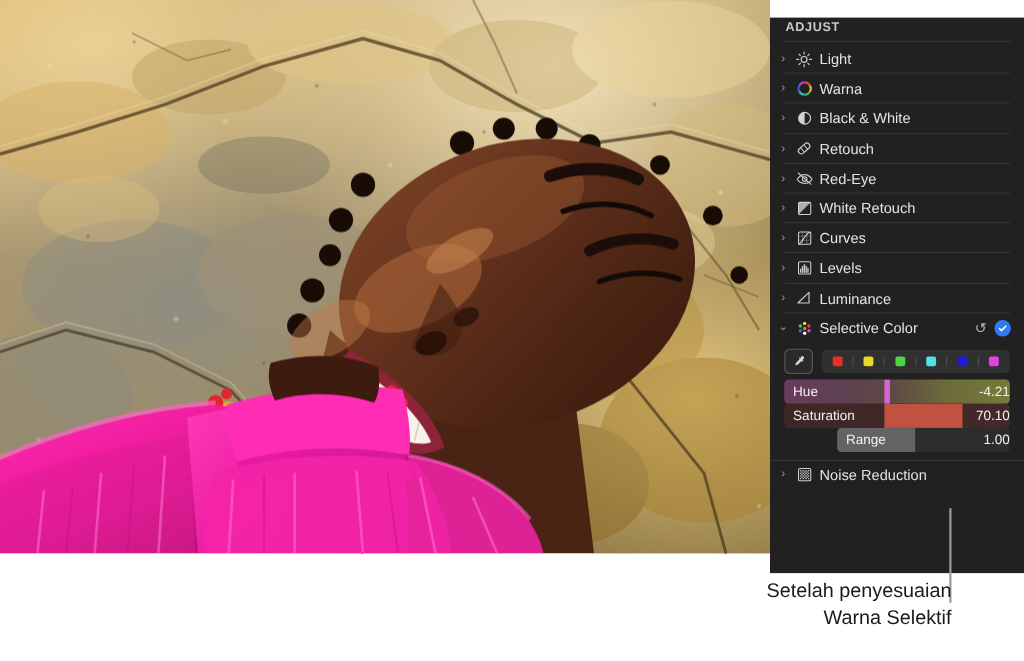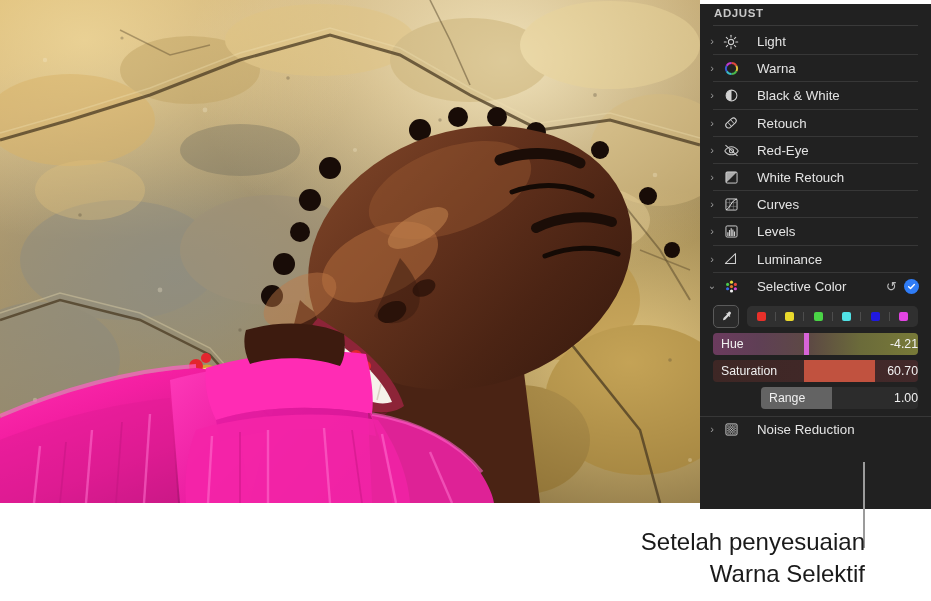--- a/index.html
+++ b/index.html
@@ -9,21 +9,21 @@
     font-family:"Liberation Sans","DejaVu Sans",sans-serif;
     -webkit-font-smoothing:antialiased;
   }
   .stage{position:absolute;left:0;top:0;width:931px;height:601px;background:#fff;}
 
   
   .photo{position:absolute;left:0;top:0;width:700px;height:503px;overflow:hidden;background:#8a6a35;}
   .photo svg{display:block;width:700px;height:503px;}
 
   
-  .panel{position:absolute;left:700px;top:4px;width:231px;height:505px;background:#212121;}
+  .panel{position:absolute;left:700px;top:16px;width:231px;height:505px;background:#212121;}
   .panel-title{
     position:absolute;left:14px;top:3px;font-size:11.5px;letter-spacing:.6px;
     color:#c8c8c8;font-weight:700;
   }
   .title-rule{position:absolute;left:13px;top:21px;width:205px;height:1px;background:#3a3a3a;}
 
   .rows{position:absolute;left:0;top:24px;width:231px;}
   .row{
     position:relative;height:27.2px;display:flex;align-items:center;
     padding-left:4px;box-sizing:border-box;
@@ -31,21 +31,21 @@
   .row::after{
     content:"";position:absolute;left:13px;right:13px;bottom:0;height:1px;background:#373737;
   }
   .row.no-rule::after{display:none;}
   .disc{
     width:16px;min-width:16px;text-align:center;color:#9a9a9a;font-size:11px;line-height:1;
     user-select:none;
   }
   .disc.open{font-size:10px;}
   .ricon{width:22px;min-width:22px;height:18px;display:flex;align-items:center;justify-content:center;}
-  .rlabel{color:#e3e3e3;font-size:13.3px;margin-left:15px;white-space:nowrap;}
+  .rlabel{color:#e3e3e3;font-size:13.3px;margin-left:3px;white-space:nowrap;}
   .row-actions{margin-left:auto;display:flex;align-items:center;gap:7px;padding-right:12px;}
   .reset-ic{color:#b9b9b9;font-size:13px;line-height:1;}
   .check-ic{
     width:15px;height:15px;border-radius:50%;background:#2f7cf6;
     display:flex;align-items:center;justify-content:center;
   }
   .check-ic svg{width:9px;height:9px;display:block;}
 
   
   .sc-body{padding:5px 13px 7px 13px;}
@@ -56,34 +56,34 @@
   }
   .eyedrop svg{width:13px;height:13px;display:block;}
   .swatches{
     flex:1;height:21px;background:#303030;border-radius:5px;
     display:flex;align-items:center;justify-content:space-around;padding:0 5px;box-sizing:border-box;
   }
   .sw{width:9px;height:9px;border-radius:2px;}
   .sw-sep{width:1px;height:9px;background:#4d4d4d;}
 
   .slider{
-    position:relative;height:22px;border-radius:4px;margin-bottom:5px;overflow:hidden;
+    position:relative;height:22px;border-radius:4px;overflow:hidden;
     display:flex;align-items:center;
   }
   .slider:last-child{margin-bottom:0;margin-left:48px;}
   .sl-name{position:relative;z-index:3;color:#f0f0f0;font-size:12.3px;padding-left:8px;}
   .sl-val{position:relative;z-index:3;margin-left:auto;color:#f2f2f2;font-size:12.3px;}
   .sl-fill{position:absolute;left:0;top:0;bottom:0;z-index:2;}
   .sl-thumb{position:absolute;top:0;bottom:0;z-index:4;}
 
   
   .callout-line{position:absolute;left:863px;top:462px;width:2px;height:86px;background:#9b9b9b;}
   .caption{
     position:absolute;left:520px;top:526px;width:345px;
-    text-align:right;color:#1a1a1a;font-size:24px;line-height:1.33;
+    text-align:right;color:#1a1a1a;font-size:18px;line-height:1.33;
   }
 </style>
 </head>
 <body>
 
 <div class="stage">
 
   <div class="photo">
     <svg viewBox="0 0 700 503" preserveAspectRatio="none">
       <defs>
@@ -477,21 +477,21 @@
 
         <div class="slider" style="background:linear-gradient(90deg,#6b3b5e 0%,#5f3f55 22%,#5d4a43 48%,#6b6b3a 72%,#787a38 100%)">
           <span class="sl-thumb" style="left:44.6%;width:5px;background:#d864d8"></span>
           <span class="sl-name">Hue</span>
           <span class="sl-val">-4.21</span>
         </div>
 
         <div class="slider" style="background:linear-gradient(90deg,#3e2725 0%,#43292a 100%)">
           <span class="sl-fill" style="left:44.6%;width:34.4%;background:#c1523f"></span>
           <span class="sl-name">Saturation</span>
-          <span class="sl-val">60.70</span>
+          <span class="sl-val">70.10</span>
         </div>
 
 
         <div class="slider" style="background:#2c2c2c">
           <span class="sl-fill" style="left:0;width:45%;background:#636363"></span>
           <span class="sl-name">Range</span>
           <span class="sl-val">1.00</span>
         </div>
       </div>
 

